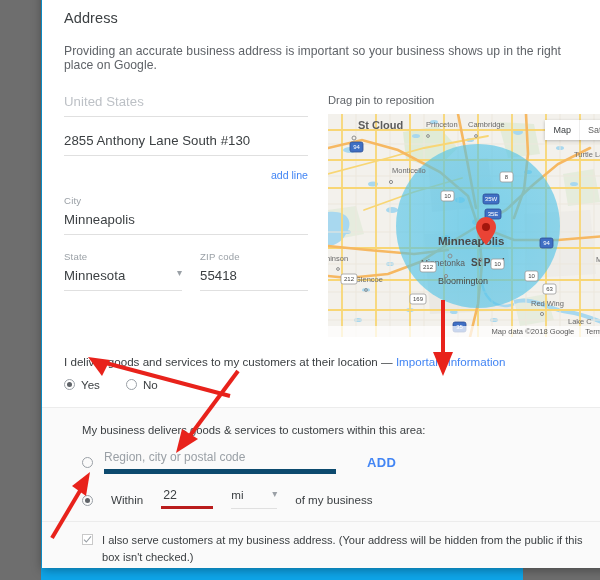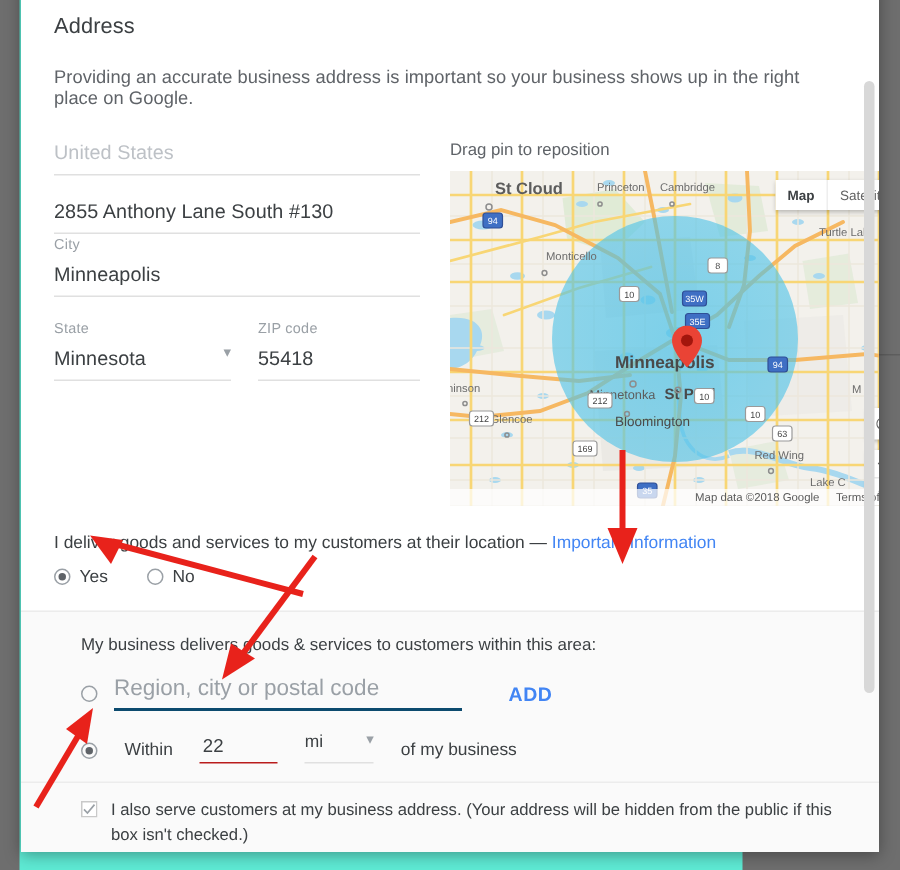--- a/index.html
+++ b/index.html
@@ -6,21 +6,22 @@
   html, body {
     margin: 0; padding: 0;
     width: 600px; height: 580px;
     overflow: hidden;
     font-family: "Liberation Sans", sans-serif;
     background: #6e6e6e;
   }
   #root {
     position: relative;
     width: 508px; height: 580px;
-    background: #5eead4;
+    background: #0ea5e9;
+    margin-left: 28px;
   }
   
   .backdrop-left { position: absolute; left: 0; top: 0; width: 13px; height: 580px; background: #6e6e6e; }
   .backdrop-right { position: absolute; right: 0; top: 0; width: 13px; height: 580px; background: #6e6e6e; }
   .backdrop-seam { position: absolute; left: 586px; top: 236px; width: 14px; height: 1px; background: #5e5e5e; }
 
   .dialog {
     position: absolute;
     left: 14px; top: -12px;
     width: 572px; height: 580px;
@@ -115,21 +116,21 @@
   .map svg { position: absolute; left: 0; top: 0; }
   .map-type {
     position: absolute; right: 7px; top: 6px;
     display: flex;
     background: #fff;
     box-shadow: 0 1px 3px rgba(0,0,0,.25);
     font-size: 9px;
     color: #5f6368;
   }
   .map-type div { padding: 5px 8px; }
-  .map-type .sel { color: #3c4043; font-weight: bold; }
+  .map-type .sel { color: #3c4043; font-weight: normal; }
   .map-type .alt { color: #616161; border-left: 1px solid #eee; }
   .map-ctrl {
     position: absolute; right: 8px;
     background: #fff;
     box-shadow: 0 1px 3px rgba(0,0,0,.25);
     width: 21px;
     text-align: center;
     color: #666;
   }
   .map-locate { top: 158px; height: 21px; line-height: 21px; font-size: 11px; }
@@ -197,23 +198,23 @@
     color: #3c4043;
     margin-bottom: 14px;
   }
   .area-opt {
     display: flex;
     align-items: center;
     gap: 11px;
     margin-bottom: 6px;
   }
   .area-opt .txt {
-    font-size: 15px;
+    font-size: 12px;
     color: #9aa0a6;
-    border-bottom: 2px solid #0c4a6e;
+    border-bottom: 5px solid #0c4a6e;
     flex: 1 1 auto;
     padding-bottom: 5px;
     max-width: 232px;
   }
   .add-btn {
     color: #4285f4;
     font-size: 13px;
     font-weight: bold;
     letter-spacing: .4px;
     margin-left: 20px;
@@ -222,21 +223,21 @@
     display: flex;
     align-items: flex-end;
     gap: 18px;
     margin-top: 14px;
     font-size: 11.6px;
     color: #3c4043;
   }
   .within-row .lbl { padding-bottom: 3px; }
   .num-input {
     width: 52px;
-    border-bottom: 1px solid #b91c1c;
+    border-bottom: 3px solid #b91c1c;
     font-size: 12.4px;
     color: #3c4043;
     padding: 0 2px 4px 2px;
   }
   .unit-select {
     width: 46px;
     border-bottom: 1px solid #e0e0e0;
     display: flex;
     align-items: flex-end;
     justify-content: space-between;
@@ -311,20 +312,23 @@
           <div class="field">
             <div class="field-value disabled">United States</div>
           </div>
 
           <div class="spacer-14"></div>
 
           <div class="field">
             <div class="field-value">2855 Anthony Lane South #130</div>
           </div>
 
+          <div class="addline-row">
+            <span class="link">add line</span>
+          </div>
 
           <div class="field">
             <div class="field-label">City</div>
             <div class="field-value">Minneapolis</div>
           </div>
 
           <div class="spacer-14"></div>
 
           <div class="field-row">
             <div class="field" style="width:118px;flex:0 0 118px;">

